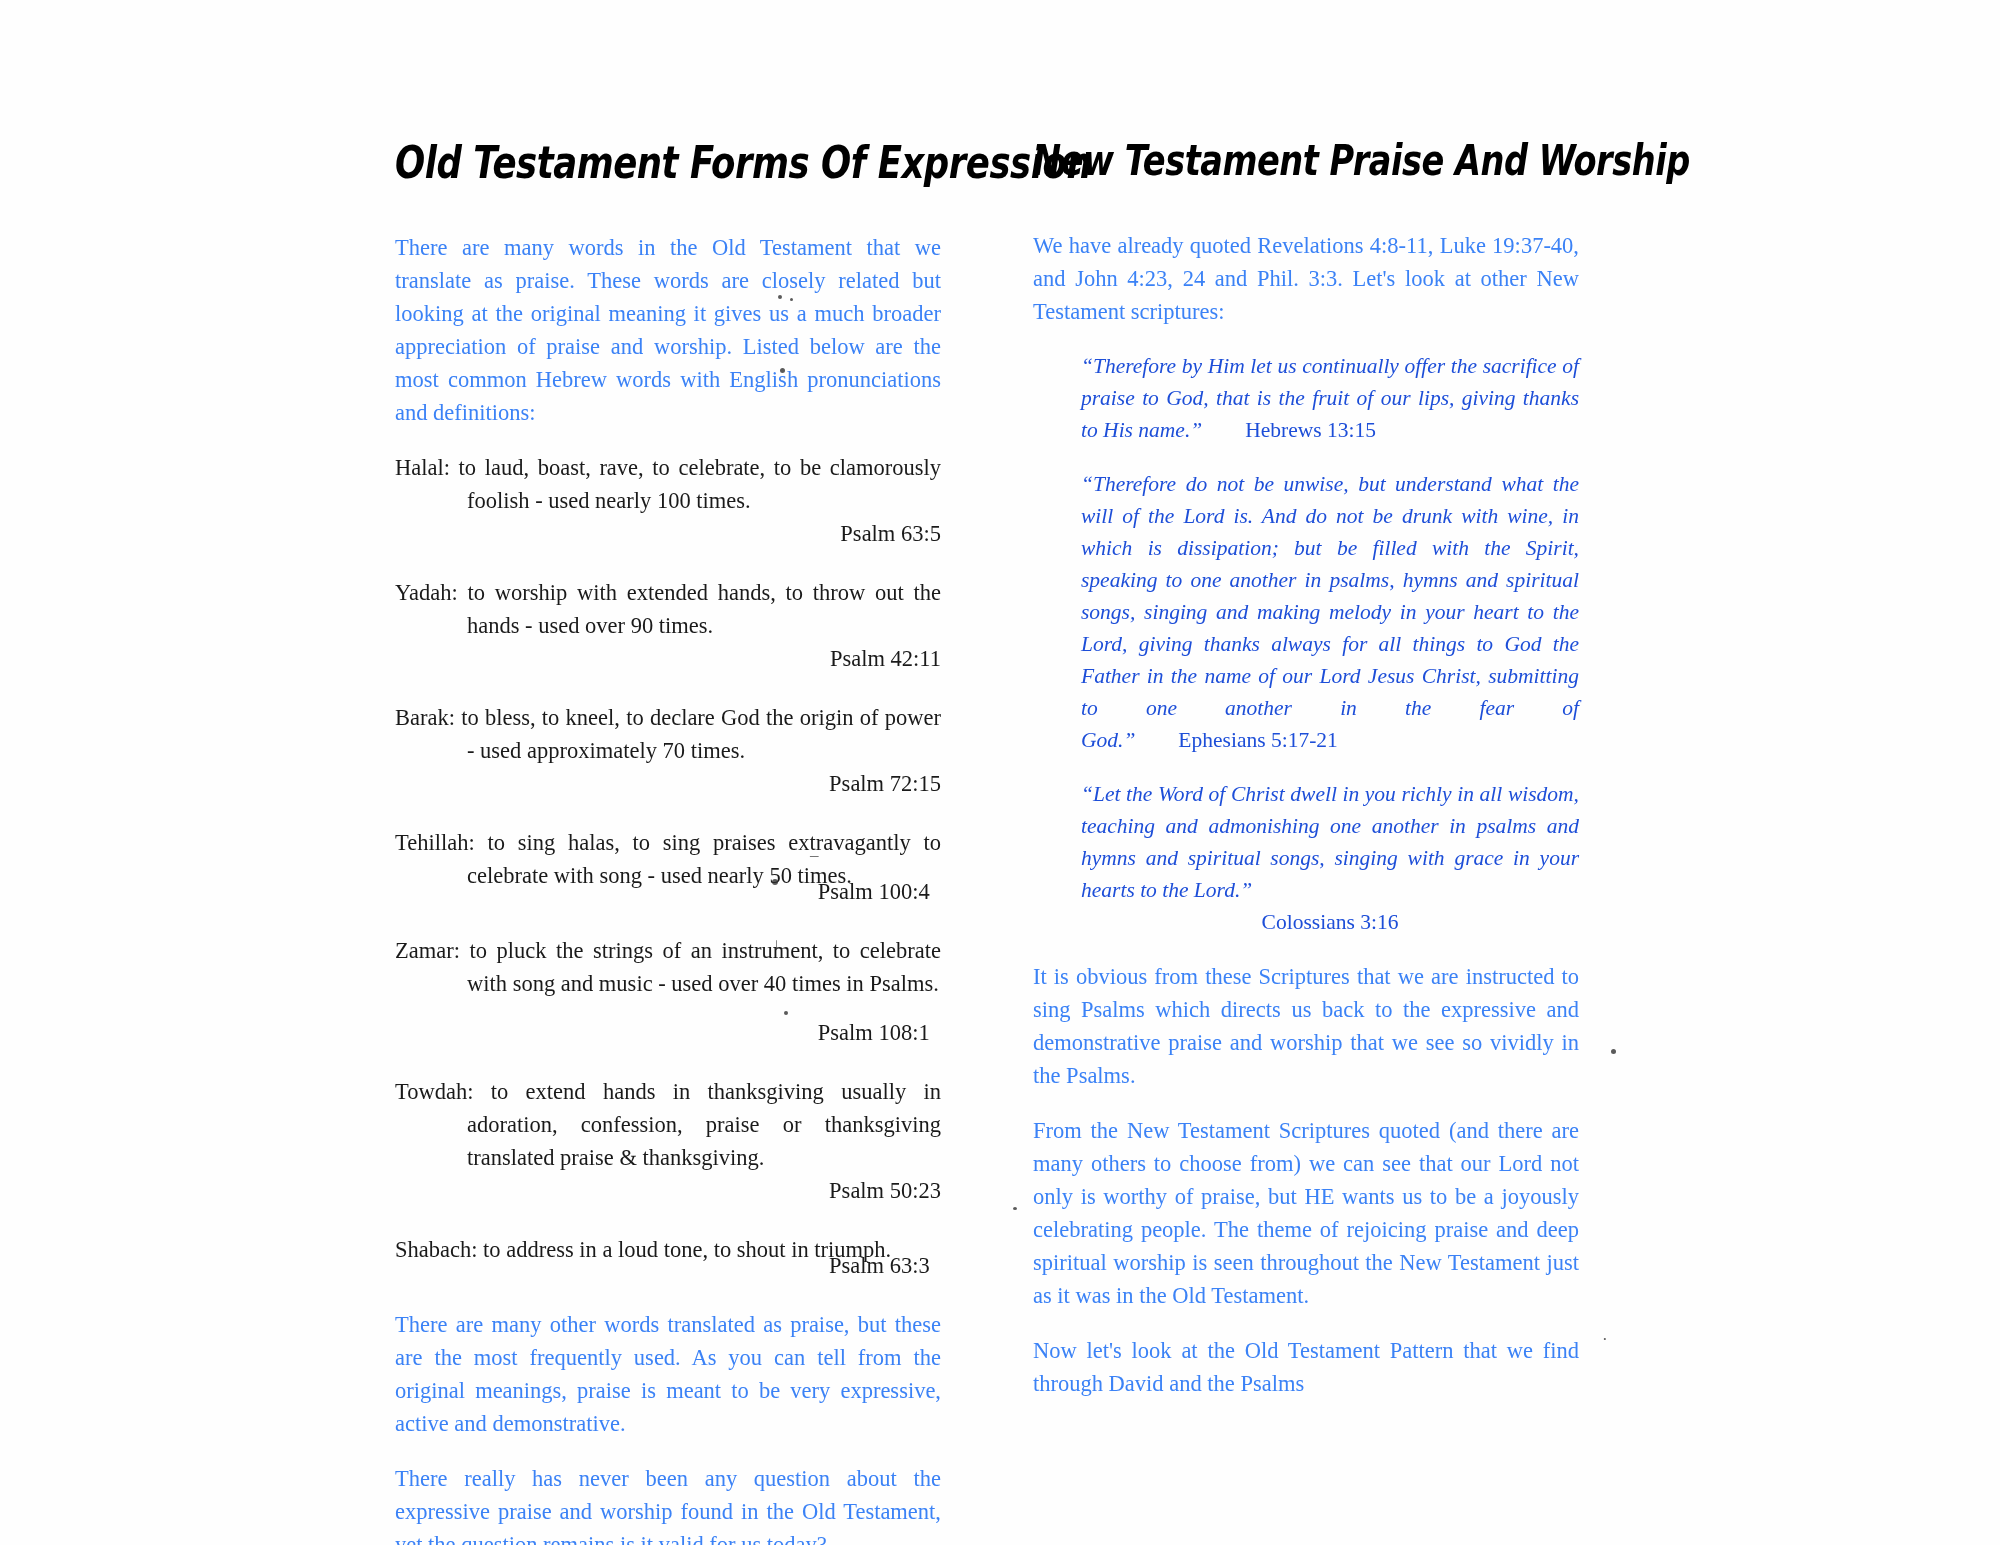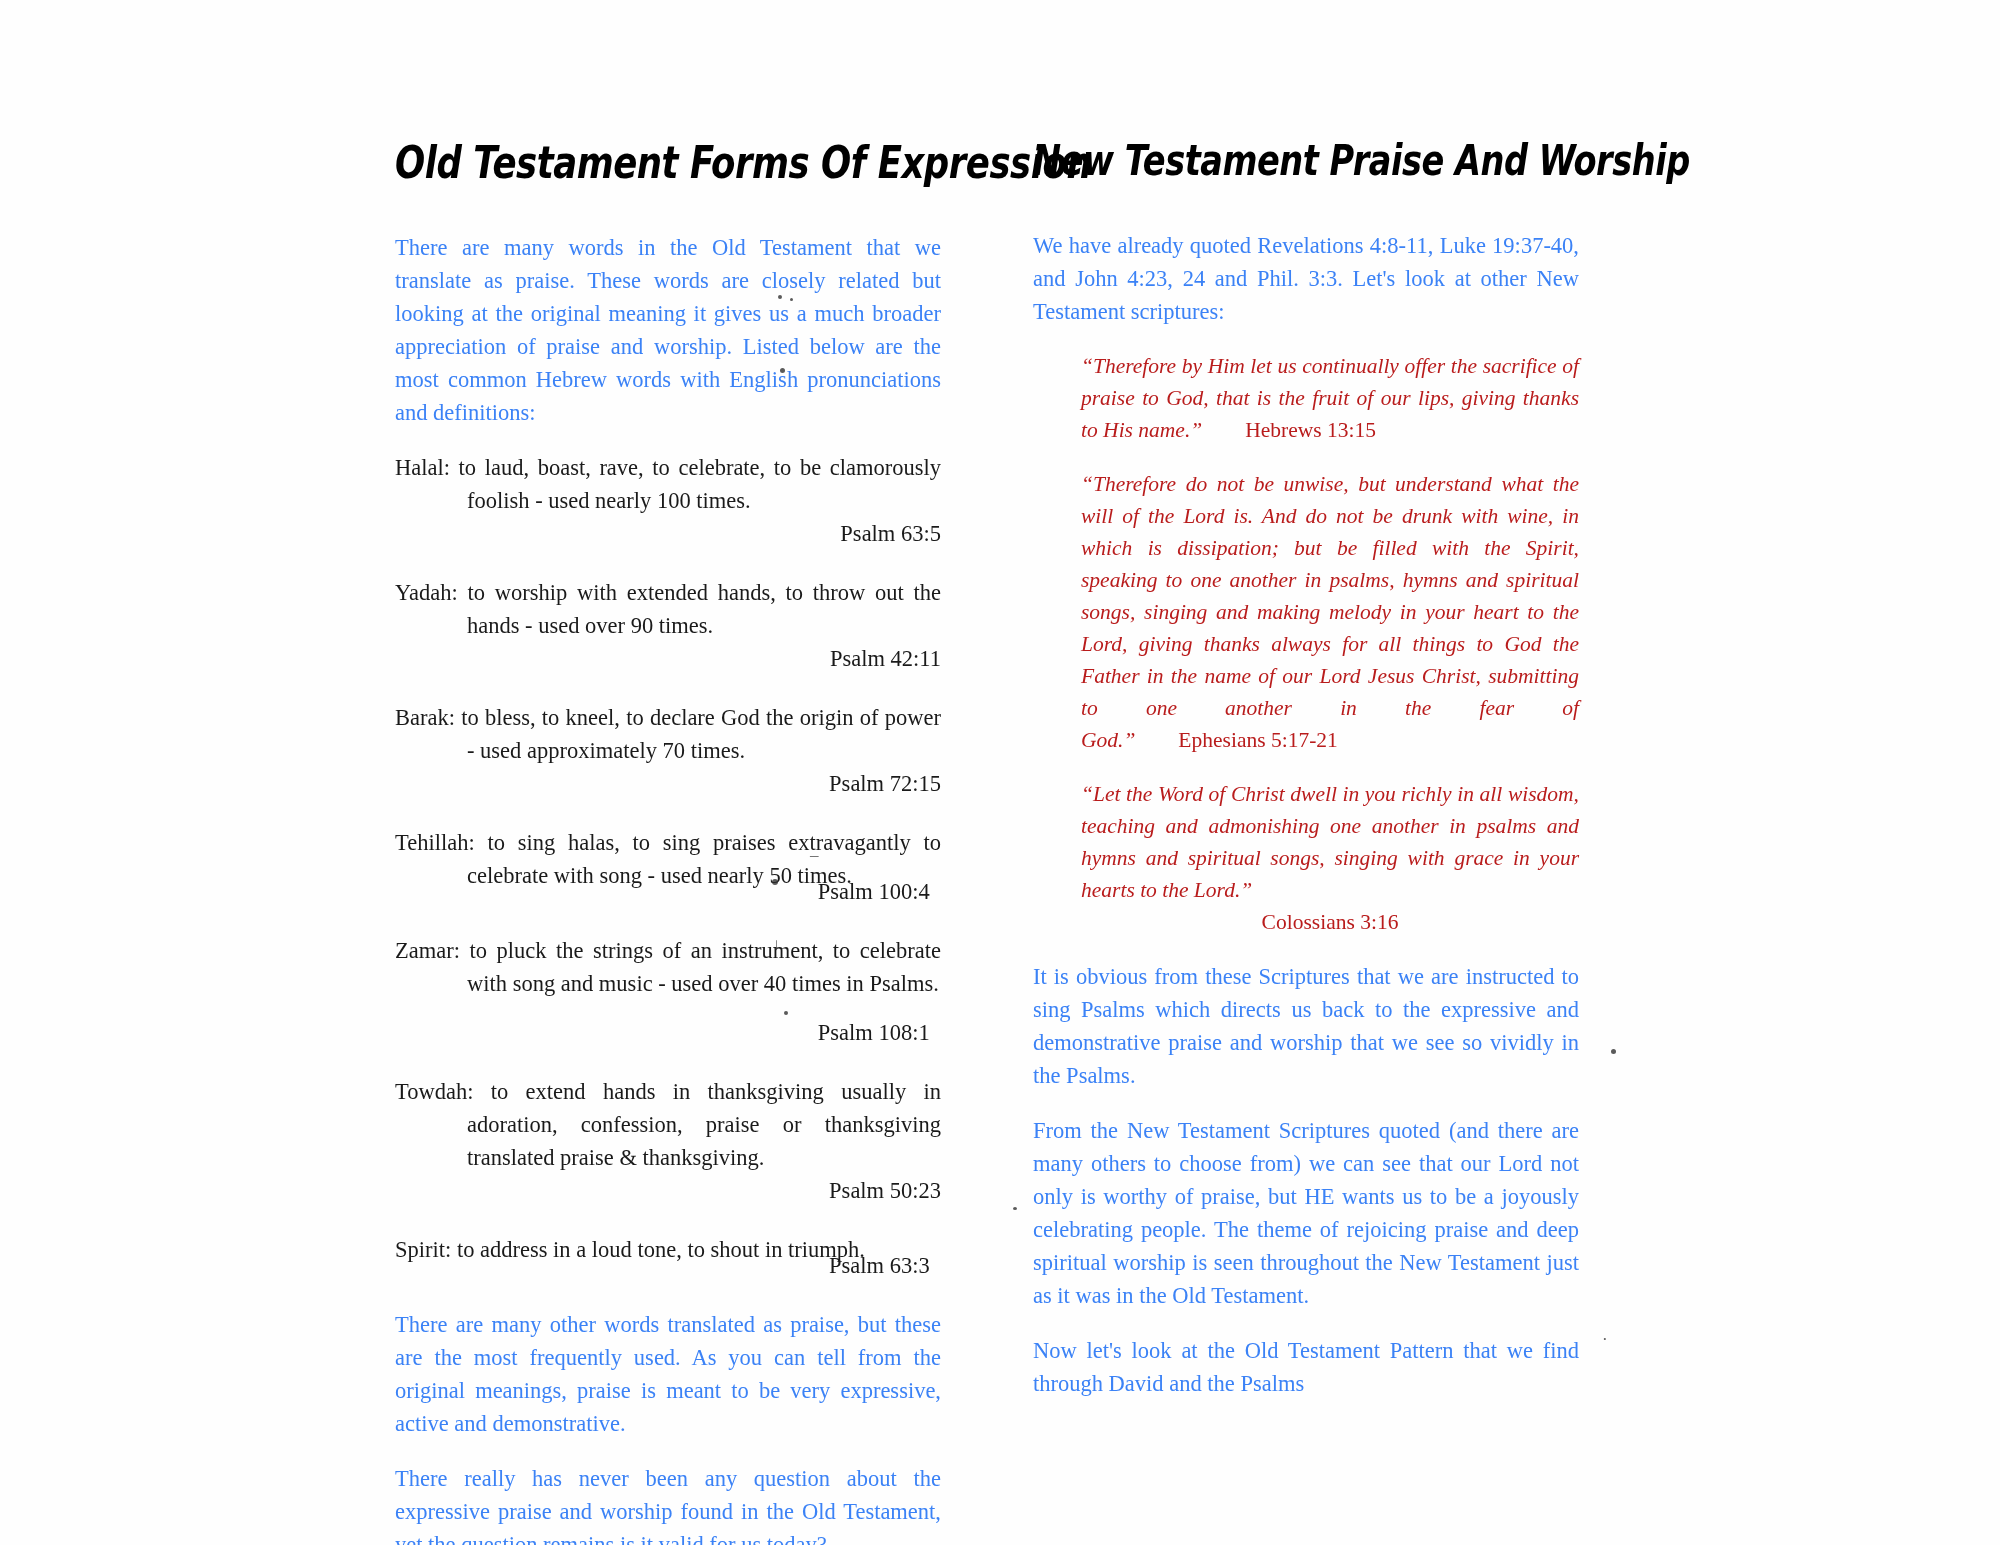--- a/index.html
+++ b/index.html
@@ -97,21 +97,21 @@
   .defn .clear { clear: both; }
 
   
   .quote {
     margin: 0 0 22px 0;
     padding-left: 48px;
     font-size: 21.5px;
     line-height: 32px;
     font-style: italic;
     text-align: justify;
-    color: #b91c1c;
+    color: #1d4ed8;
   }
   .quote .qref {
     font-style: normal;
     white-space: nowrap;
   }
   .quote .qref-right {
     font-style: normal;
     display: block;
     text-align: center;
   }
@@ -161,21 +161,21 @@
           </div>
           <div class="defn">
             <span class="defn-body"><span class="term">Zamar:</span><span> to pluck the strings of an instrument, to celebrate with song and music - used over 40 times in Psalms.</span><span class="inline-ref">Psalm 108:1</span></span>
             <div class="clear"></div>
           </div>
           <div class="defn">
             <span class="defn-body"><span class="term">Towdah:</span><span> to extend hands in thanksgiving usually in adoration, confession, praise or thanksgiving translated praise &amp; thanksgiving.</span></span>
             <span class="ref-line">Psalm 50:23</span>
           </div>
           <div class="defn">
-            <span class="defn-body"><span class="term">Spirit:</span><span> to address in a loud tone, to shout in triumph.</span><span class="inline-ref">Psalm 63:3</span></span>
+            <span class="defn-body"><span class="term">Shabach:</span><span> to address in a loud tone, to shout in triumph.</span><span class="inline-ref">Psalm 63:3</span></span>
             <div class="clear"></div>
           </div>
         </div>
 
       <p class="body">There are many other words translated as praise, but these are the most frequently used. As you can tell from the original meanings, praise is meant to be very expressive, active and demonstrative.</p>
 
       <p class="body last">There really has never been any question about the expressive praise and worship found in the Old Testament, yet the question remains is it valid for us today?</p>
     </div>
 
     <div class="column right">

